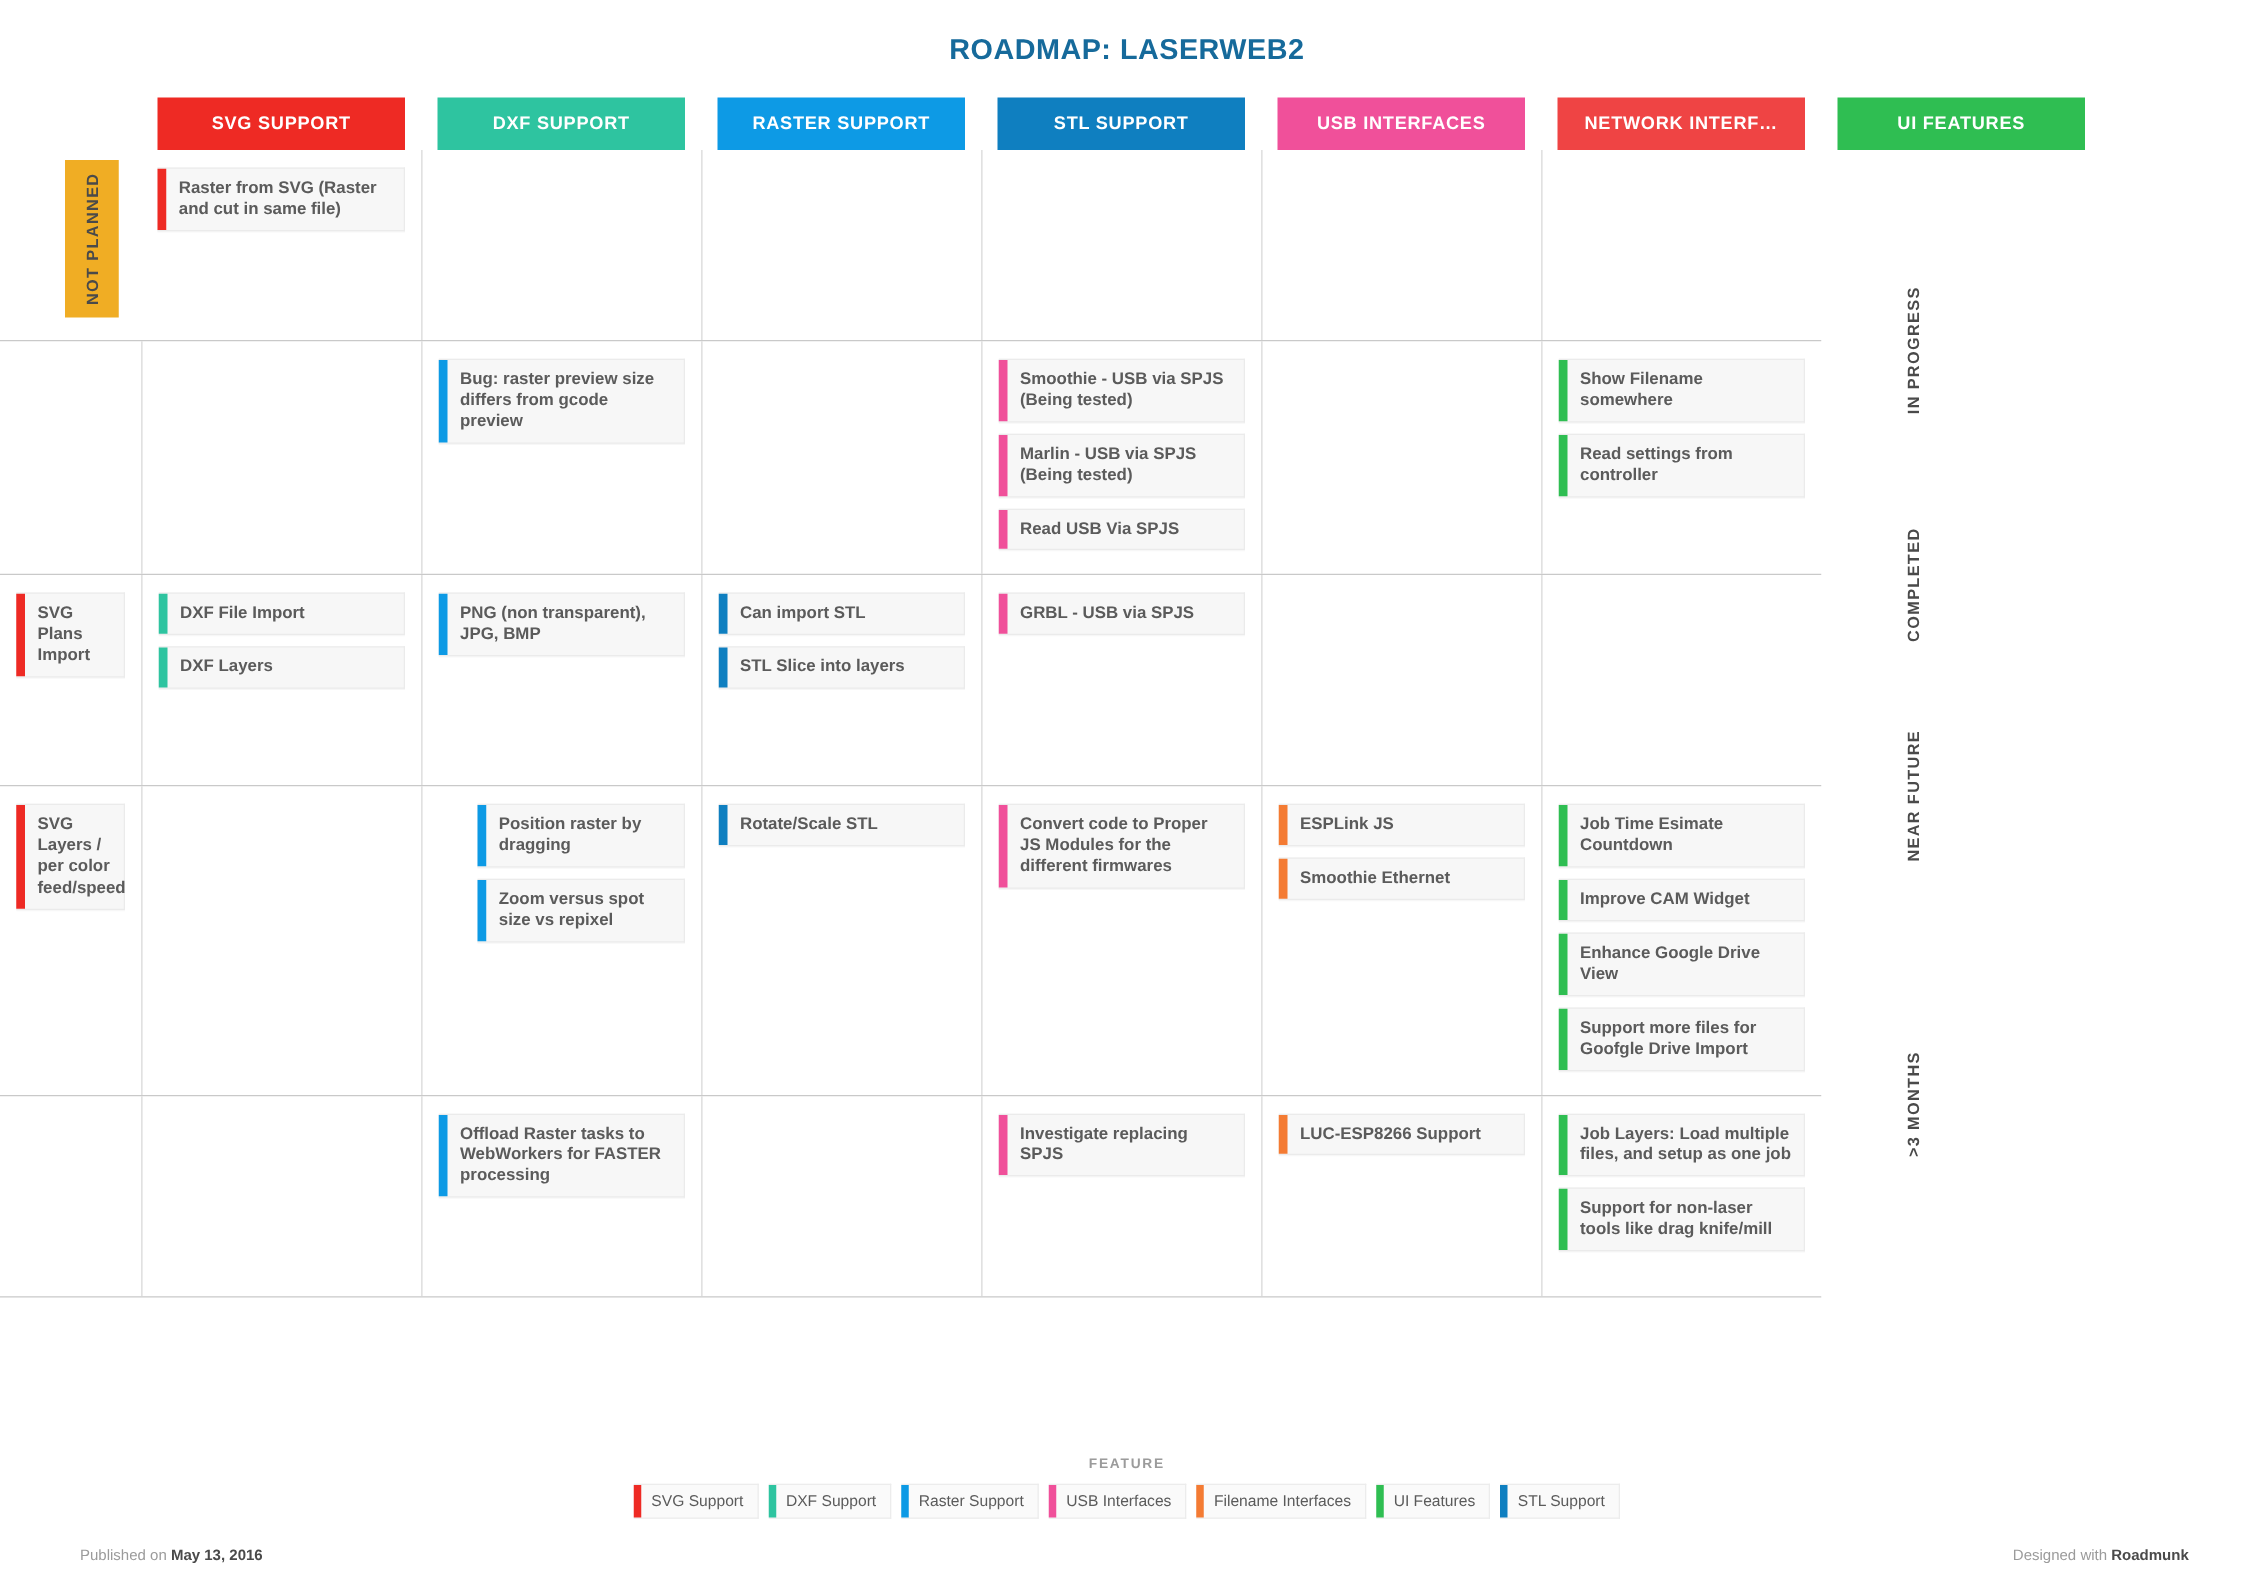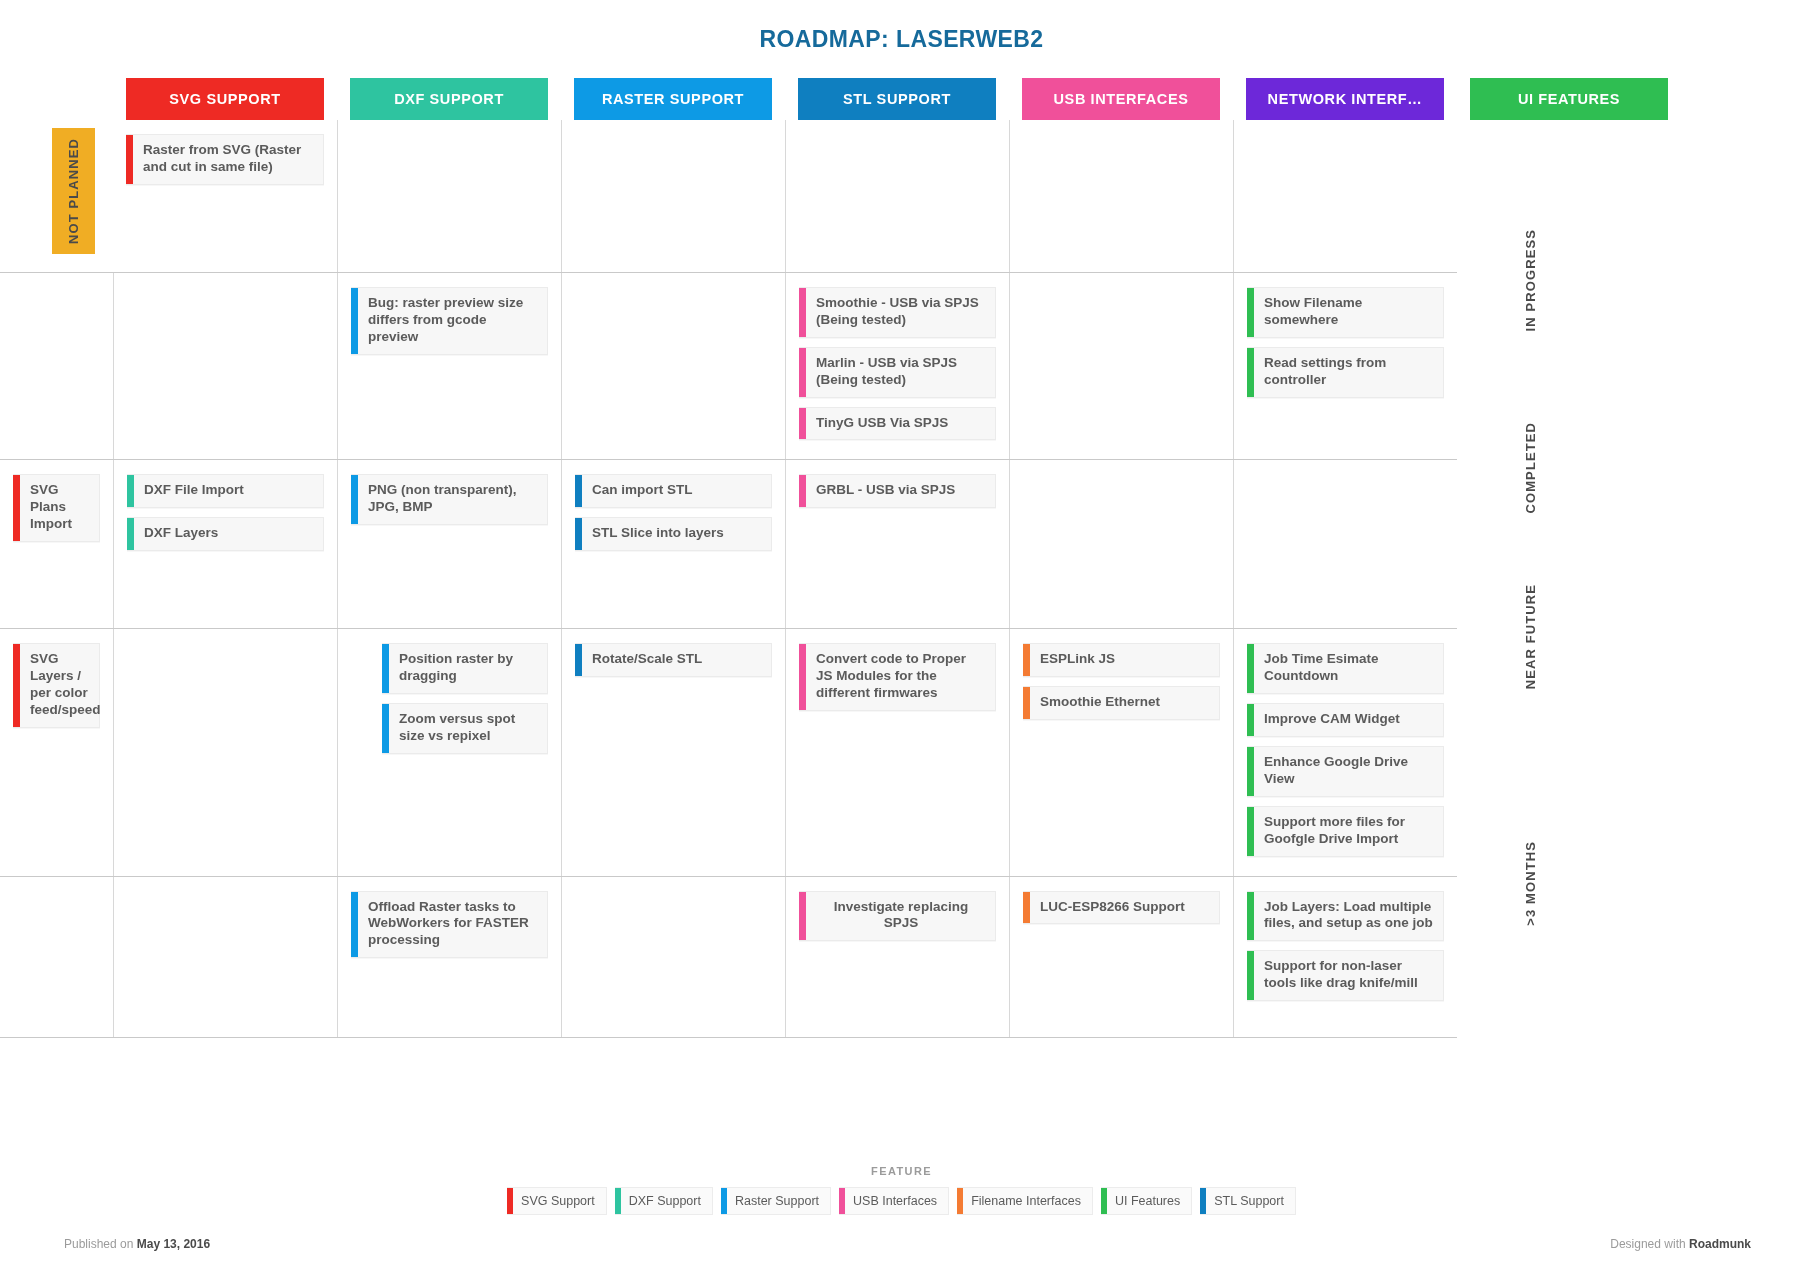--- a/index.html
+++ b/index.html
@@ -189,21 +189,21 @@
       </div>
       <div class="col-header" style="background: rgb(13, 154, 229);">
         <span>RASTER SUPPORT</span>
       </div>
       <div class="col-header" style="background: rgb(15, 127, 192);">
         <span>STL SUPPORT</span>
       </div>
       <div class="col-header" style="background: rgb(240, 80, 154);">
         <span>USB INTERFACES</span>
       </div>
-      <div class="col-header" style="background: #6d28d9;">
+      <div class="col-header" style="background: #ef4444;">
         <span>NETWORK INTERF…</span>
       </div>
       <div class="col-header" style="background: rgb(47, 190, 82);">
         <span>UI FEATURES</span>
       </div>
       <div class="row-label-cell">
         <div class="row-label" style="background: rgb(240, 173, 36);">
           <span>NOT PLANNED</span>
         </div>
       </div>
@@ -238,21 +238,21 @@
         <div class="card">
           <div class="card-bar" style="background: rgb(240, 80, 154);"></div>
           <div class="card-text">Smoothie - USB via SPJS (Being tested)</div>
         </div>
         <div class="card">
           <div class="card-bar" style="background: rgb(240, 80, 154);"></div>
           <div class="card-text">Marlin - USB via SPJS (Being tested)</div>
         </div>
         <div class="card">
           <div class="card-bar" style="background: rgb(240, 80, 154);"></div>
-          <div class="card-text">TinyG USB Via SPJS</div>
+          <div class="card-text">Read USB Via SPJS</div>
         </div>
       </div>
       <div class="cell" style="min-height: 152px;"></div>
       <div class="cell" style="min-height: 152px;">
         <div class="card">
           <div class="card-bar" style="background: rgb(47, 190, 82);"></div>
           <div class="card-text">Show Filename somewhere</div>
         </div>
         <div class="card">
           <div class="card-bar" style="background: rgb(47, 190, 82);"></div>
@@ -379,21 +379,21 @@
       </div>
       <div class="cell first-col" style="min-height: 160px;"></div>
       <div class="cell" style="min-height: 160px;"></div>
       <div class="cell" style="min-height: 160px;">
         <div class="card">
           <div class="card-bar" style="background: rgb(13, 154, 229);"></div>
           <div class="card-text">Offload Raster tasks to WebWorkers for FASTER processing</div>
         </div>
       </div>
       <div class="cell" style="min-height: 160px;"></div>
-      <div class="cell" style="min-height: 160px; text-align: center;">
+      <div class="cell" style="min-height: 160px;">
         <div class="card">
           <div class="card-bar" style="background: rgb(240, 80, 154);"></div>
           <div class="card-text">Investigate replacing SPJS</div>
         </div>
       </div>
       <div class="cell" style="min-height: 160px;">
         <div class="card">
           <div class="card-bar" style="background: rgb(244, 123, 51);"></div>
           <div class="card-text">LUC-ESP8266 Support</div>
         </div>

